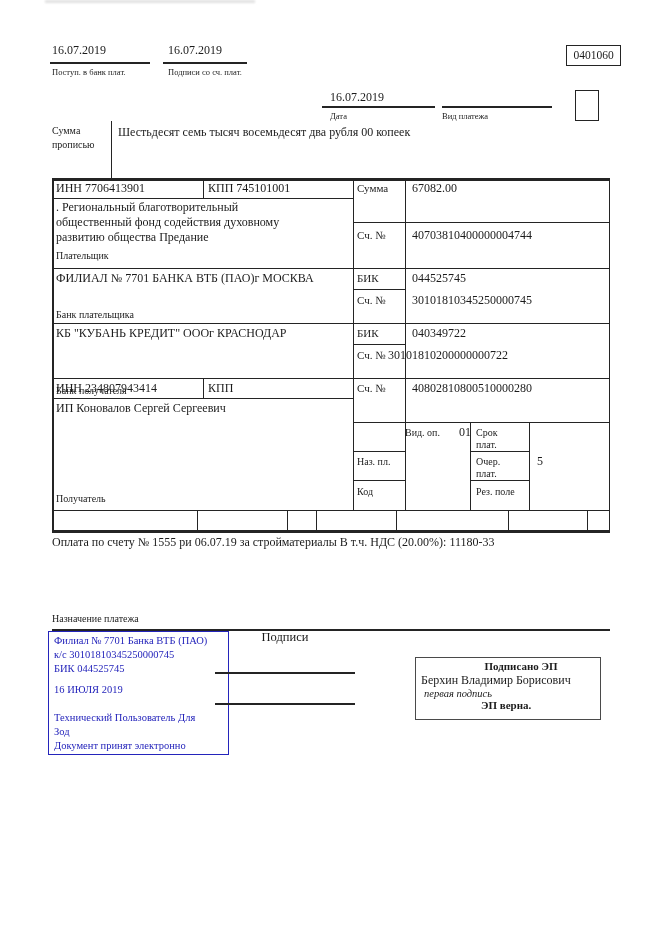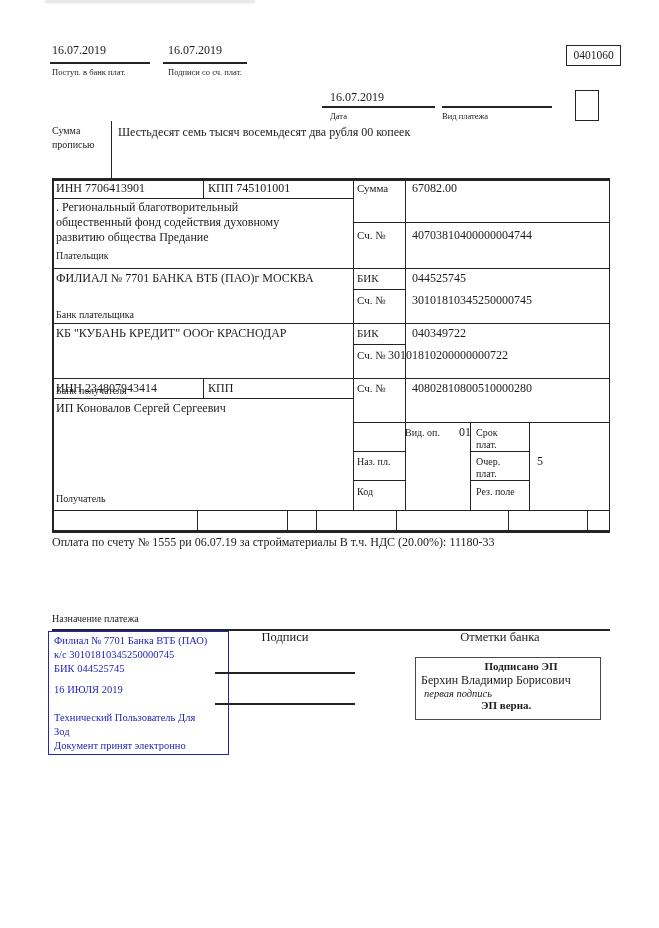--- a/index.html
+++ b/index.html
@@ -136,21 +136,20 @@
   <div class="box" style="left:48px;top:631px;width:181px;height:124px;border-color:#2424bb;"></div>
   <div class="t blue" style="left:54px;top:634px;font-size:10.5px;">Филиал № 7701 Банка ВТБ (ПАО)</div>
   <div class="t blue" style="left:54px;top:648px;font-size:10.5px;">к/с 30101810345250000745</div>
   <div class="t blue" style="left:54px;top:662px;font-size:10.5px;">БИК 044525745</div>
   <div class="t blue" style="left:54px;top:683px;font-size:10.5px;">16 ИЮЛЯ 2019</div>
   <div class="t blue" style="left:54px;top:711px;font-size:10.5px;">Технический Пользователь Для</div>
   <div class="t blue" style="left:54px;top:725px;font-size:10.5px;">Зод</div>
   <div class="t blue" style="left:54px;top:739px;font-size:10.5px;">Документ принят электронно</div>
 
   <div class="t ctr" style="left:210px;top:631px;width:150px;font-size:12.5px;">Подписи</div>
-  <div class="t ctr" style="left:400px;top:631px;width:200px;font-size:12.5px;">Отметки банка</div>
 
   <div class="hl" style="left:215px;top:672px;width:140px;height:1.5px;"></div>
   <div class="hl" style="left:215px;top:703px;width:140px;height:1.5px;"></div>
 
   <div class="box" style="left:415px;top:657px;width:186px;height:63px;border-color:#4a4a4a;border-width:1.5px;"></div>
   <div class="t b ctr" style="left:415px;top:660px;width:212px;font-size:11px;">Подписано ЭП</div>
   <div class="t" style="left:421px;top:674px;font-size:12px;">Берхин Владимир Борисович</div>
   <div class="t i" style="left:424px;top:687px;font-size:10.5px;">первая подпись</div>
   <div class="t b" style="left:481px;top:699px;font-size:11px;">ЭП верна.</div>
 

